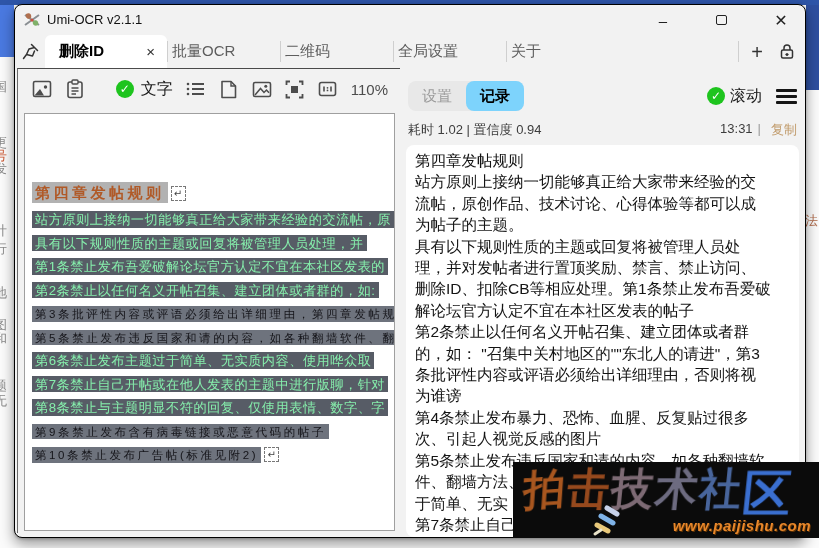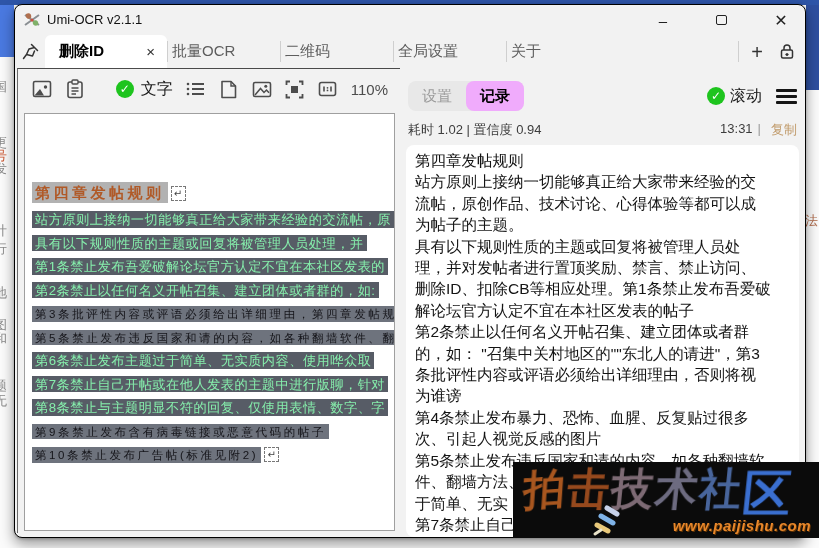--- a/index.html
+++ b/index.html
@@ -69,21 +69,21 @@
   .enter-box { display:inline-block; width:15px; height:15px; line-height:13px; text-align:center; margin-left:3px;
                border:1px dashed #777; color:#444; font-size:10px; background:rgba(255,255,255,.7); vertical-align:middle; }
 
   
   .right-panel { position:absolute; left:389px; top:63px; width:397px; height:469px; }
   .rp-header { position:absolute; left:4px; top:13px; width:389px; height:30px; display:flex; align-items:center; }
   .pill { display:flex; background:#e8e8e8; border-radius:8px; height:30px; }
   .pill-btn { min-width:58px; padding:0 14px; display:flex; align-items:center; justify-content:center;
               font-size:15px; border-radius:8px; }
   .pill-btn.inactive { color:#9b9b9b; }
-  .pill-btn.active { background:#f0abfc; color:#000; font-weight:bold; }
+  .pill-btn.active { background:#7dd3fc; color:#000; font-weight:bold; }
   .rp-header .spacer { flex:1; }
   .scroll-group { display:flex; align-items:center; gap:5px; margin-right:14px; }
   .scroll-group .check-label { margin-left:0; font-size:16px; }
   .menu-icon { display:inline-flex; flex-direction:column; gap:3px; }
   .menu-icon i { width:21px; height:3px; background:#151515; border-radius:1px; }
 
   .rp-meta { position:absolute; left:4px; top:53px; width:389px; display:flex; font-size:13px; color:#3d3d3d; }
   .rp-meta .spacer { flex:1; }
   .copy-btn { color:#c09a6a; margin-left:5px; }
   .meta-sep { color:#9a9a9a; margin:0 5px; }

